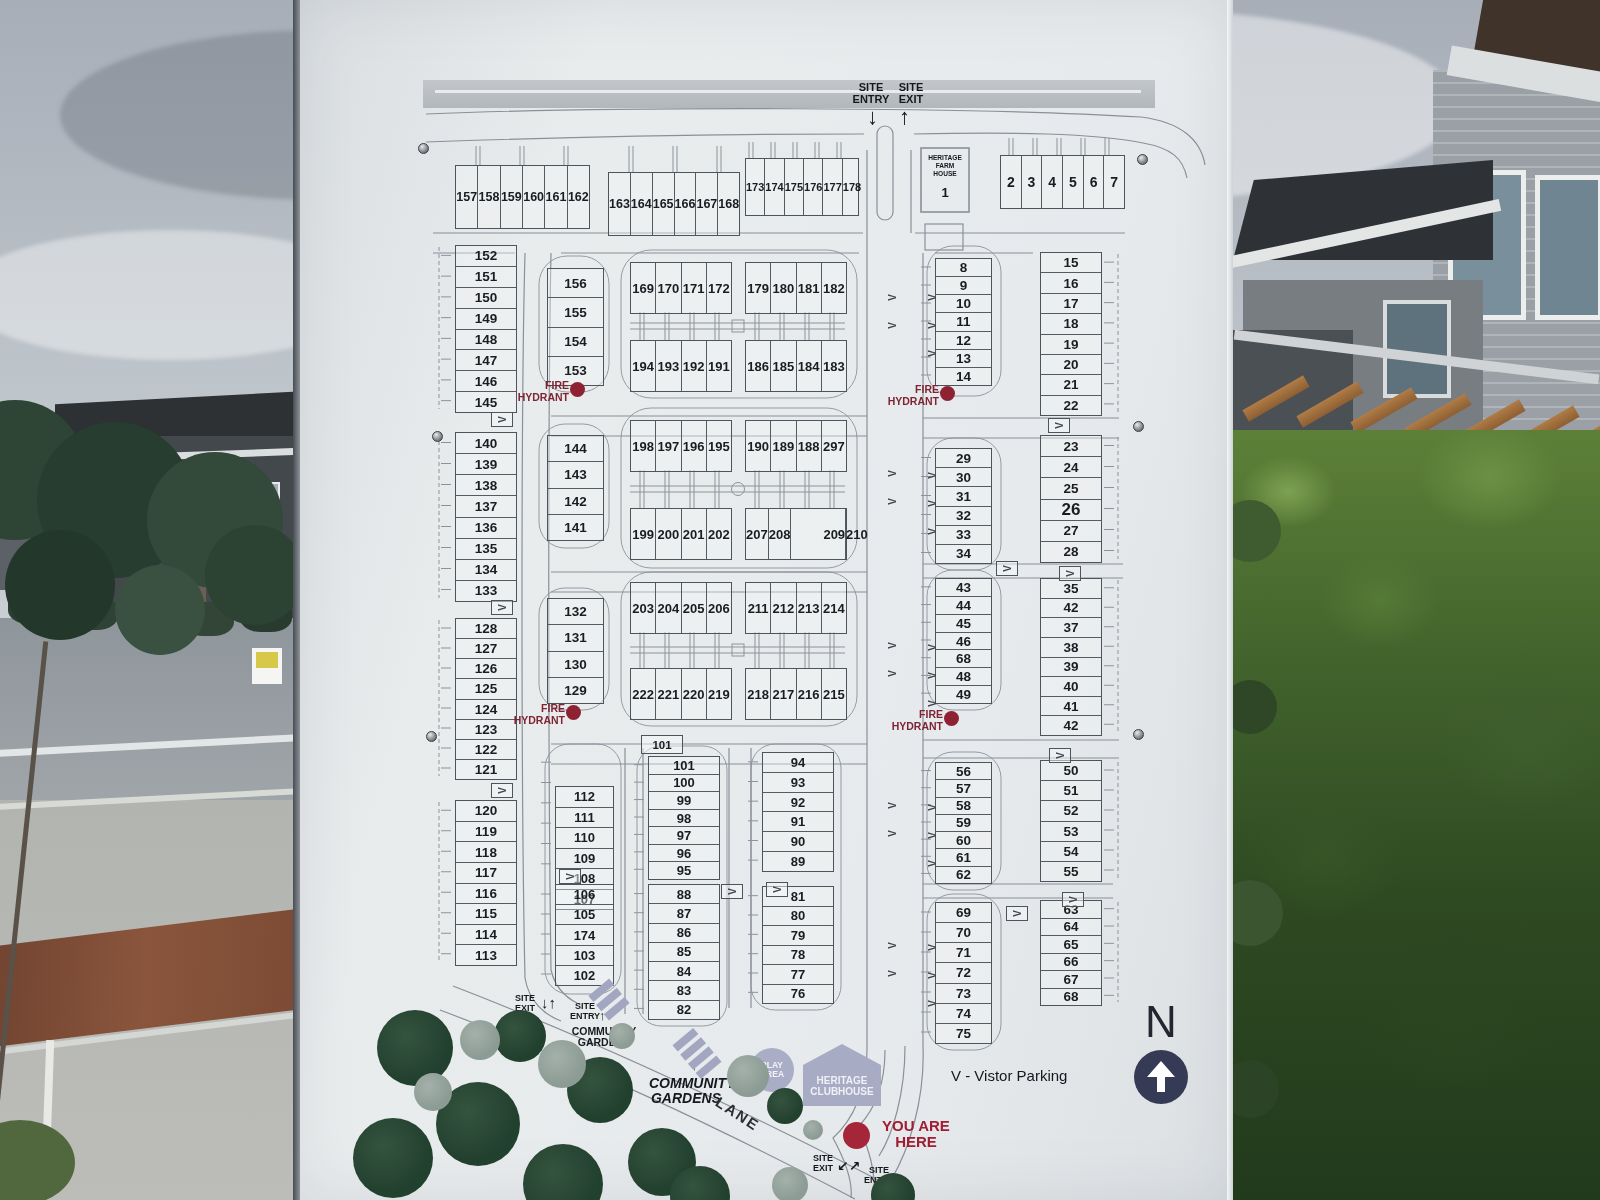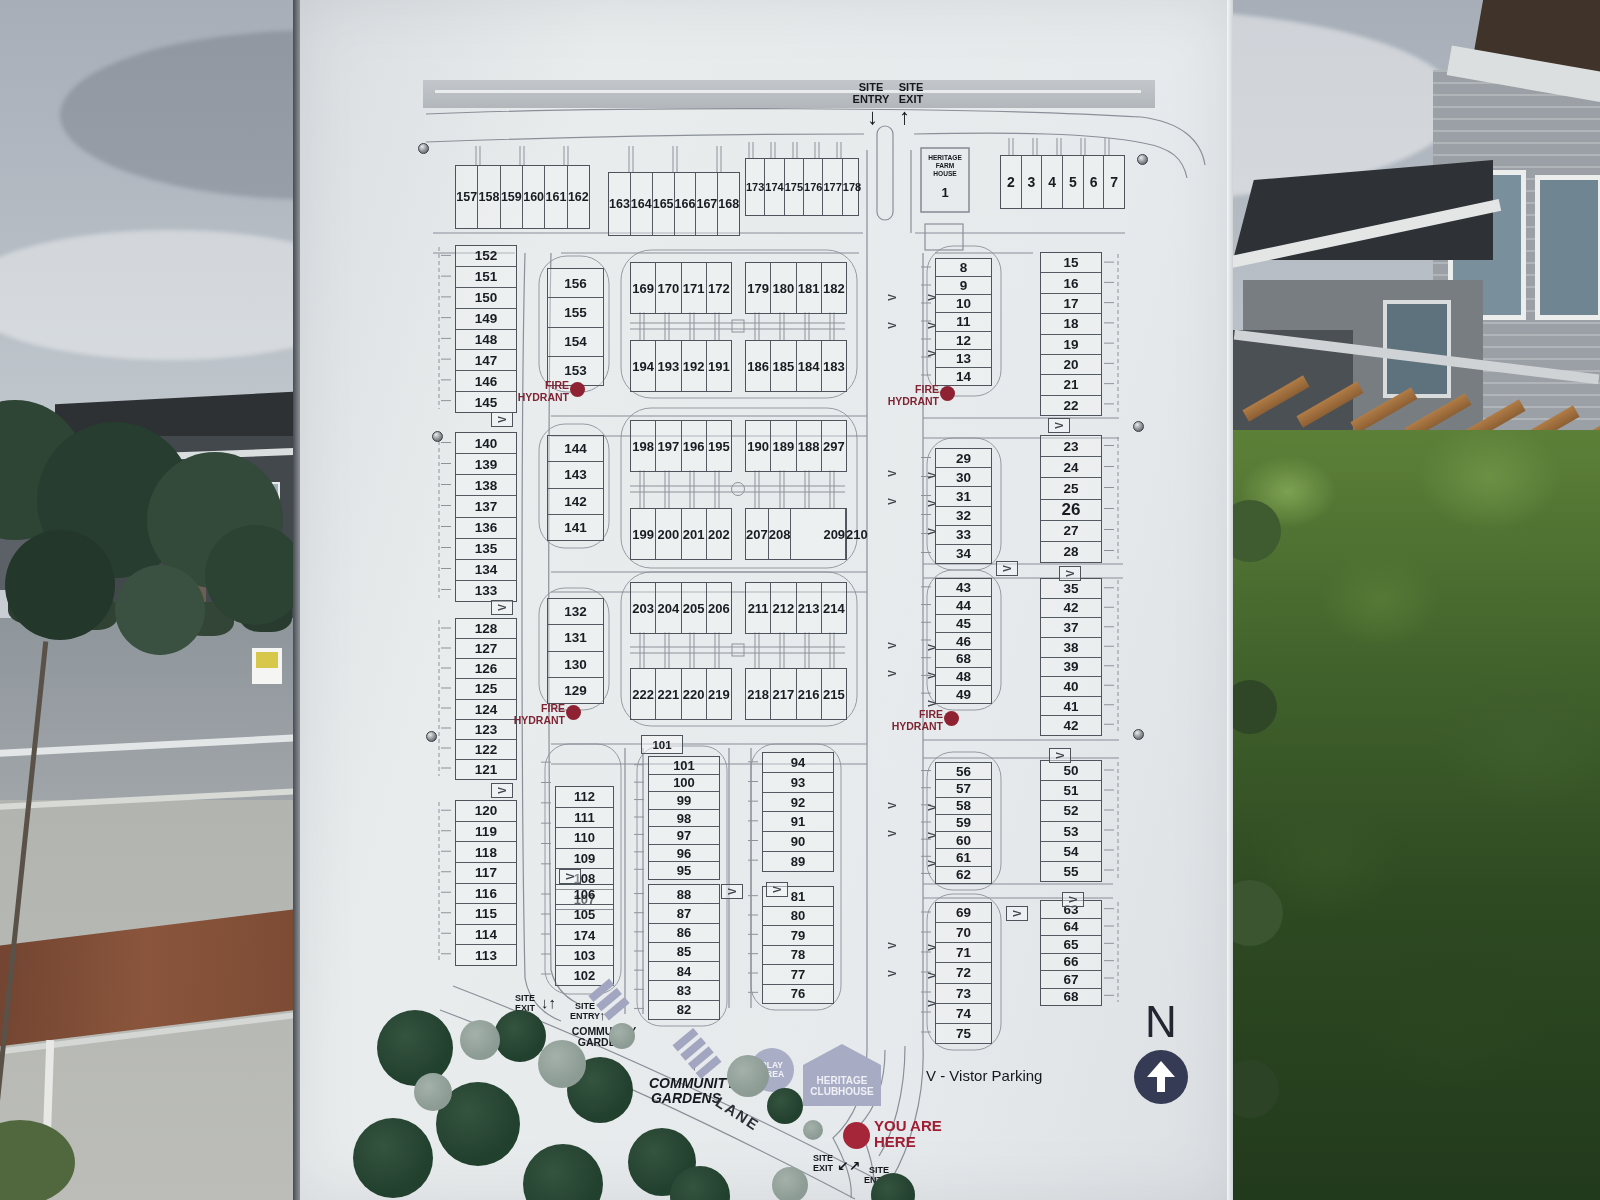--- a/index.html
+++ b/index.html
@@ -55,21 +55,21 @@
   .garden-bar{width:8px;height:27px;background:#a2a6c0;}
   #play-area{position:absolute;width:44px;height:44px;border-radius:50%;background:#a9adc6;
              display:flex;align-items:center;justify-content:center;}
   #play-area .map-label{position:static;color:#f2f3f7;font-size:8.5px;}
   #clubhouse{position:absolute;width:78px;height:62px;background:#a7abc4;
              clip-path:polygon(50% 0,100% 34%,100% 100%,0 100%,0 34%);
              display:flex;align-items:flex-end;justify-content:center;padding-bottom:8px;box-sizing:border-box;}
   #clubhouse .map-label{position:static;color:#eef0f5;font-size:10px;}
   #lane-label{transform:rotate(33deg);letter-spacing:2px;font-weight:600;font-size:15px;color:#2b2e34;}
   #yah-dot{position:absolute;width:27px;height:27px;border-radius:50%;background:#a62639;}
-  #yah-text{color:#a01d33;font-size:15px;font-weight:800;text-align:left;}
+  #yah-text{color:#a01d33;font-size:15px;font-weight:800;text-align:center;}
   #legend-v{font-weight:500;font-size:15px;color:#14171c;white-space:nowrap;}
   #north-n{font-size:44px;font-weight:400;color:#232630;}
   #north-circle{position:absolute;width:54px;height:54px;border-radius:50%;background:#363b55;}
   .na-head{position:absolute;left:13px;top:11px;width:0;height:0;
            border-left:14px solid transparent;border-right:14px solid transparent;
            border-bottom:16px solid #fff;}
   .na-shaft{position:absolute;left:23px;top:25px;width:8px;height:17px;background:#fff;}
   #farm-house-label{font-size:6.6px;line-height:1.25;}
   #lot101-box{position:absolute;border:1.2px solid #4e545c;display:flex;align-items:center;
               justify-content:center;font-size:11.5px;font-weight:700;color:#191c21;
@@ -802,21 +802,21 @@
     <div id="yah-dot" style="left:550px;top:1122px;"></div>
     <div class="map-label" id="yah-text" style="left:581px;top:1118px;width:84px;">YOU ARE
 HERE</div>
 
     <div class="map-label" style="left:512px;top:1154px;width:36px;font-size:9px;">SITE
 EXIT</div>
     <div class="arrow-glyph" style="left:544px;top:1158px;font-size:14px;">↙↗</div>
     <div class="map-label" style="left:566px;top:1166px;width:40px;font-size:9px;">SITE
 ENTRY</div>
 
-    <div class="map-label" id="legend-v" style="left:633px;top:1068px;font-weight:500;">V - Vistor Parking</div>
+    <div class="map-label" id="legend-v" style="left:658px;top:1068px;font-weight:500;">V - Vistor Parking</div>
 
     <div class="map-label" id="north-n" style="left:842px;top:998px;width:52px;">N</div>
     <div id="north-circle" style="left:841px;top:1050px;">
       <div class="na-head"></div>
       <div class="na-shaft"></div>
     </div>
   <div class="vbox" style="left: 198px; top: 412px;">
         <span>V</span>
       </div>
       <div class="vbox" style="left: 198px; top: 600px;">

